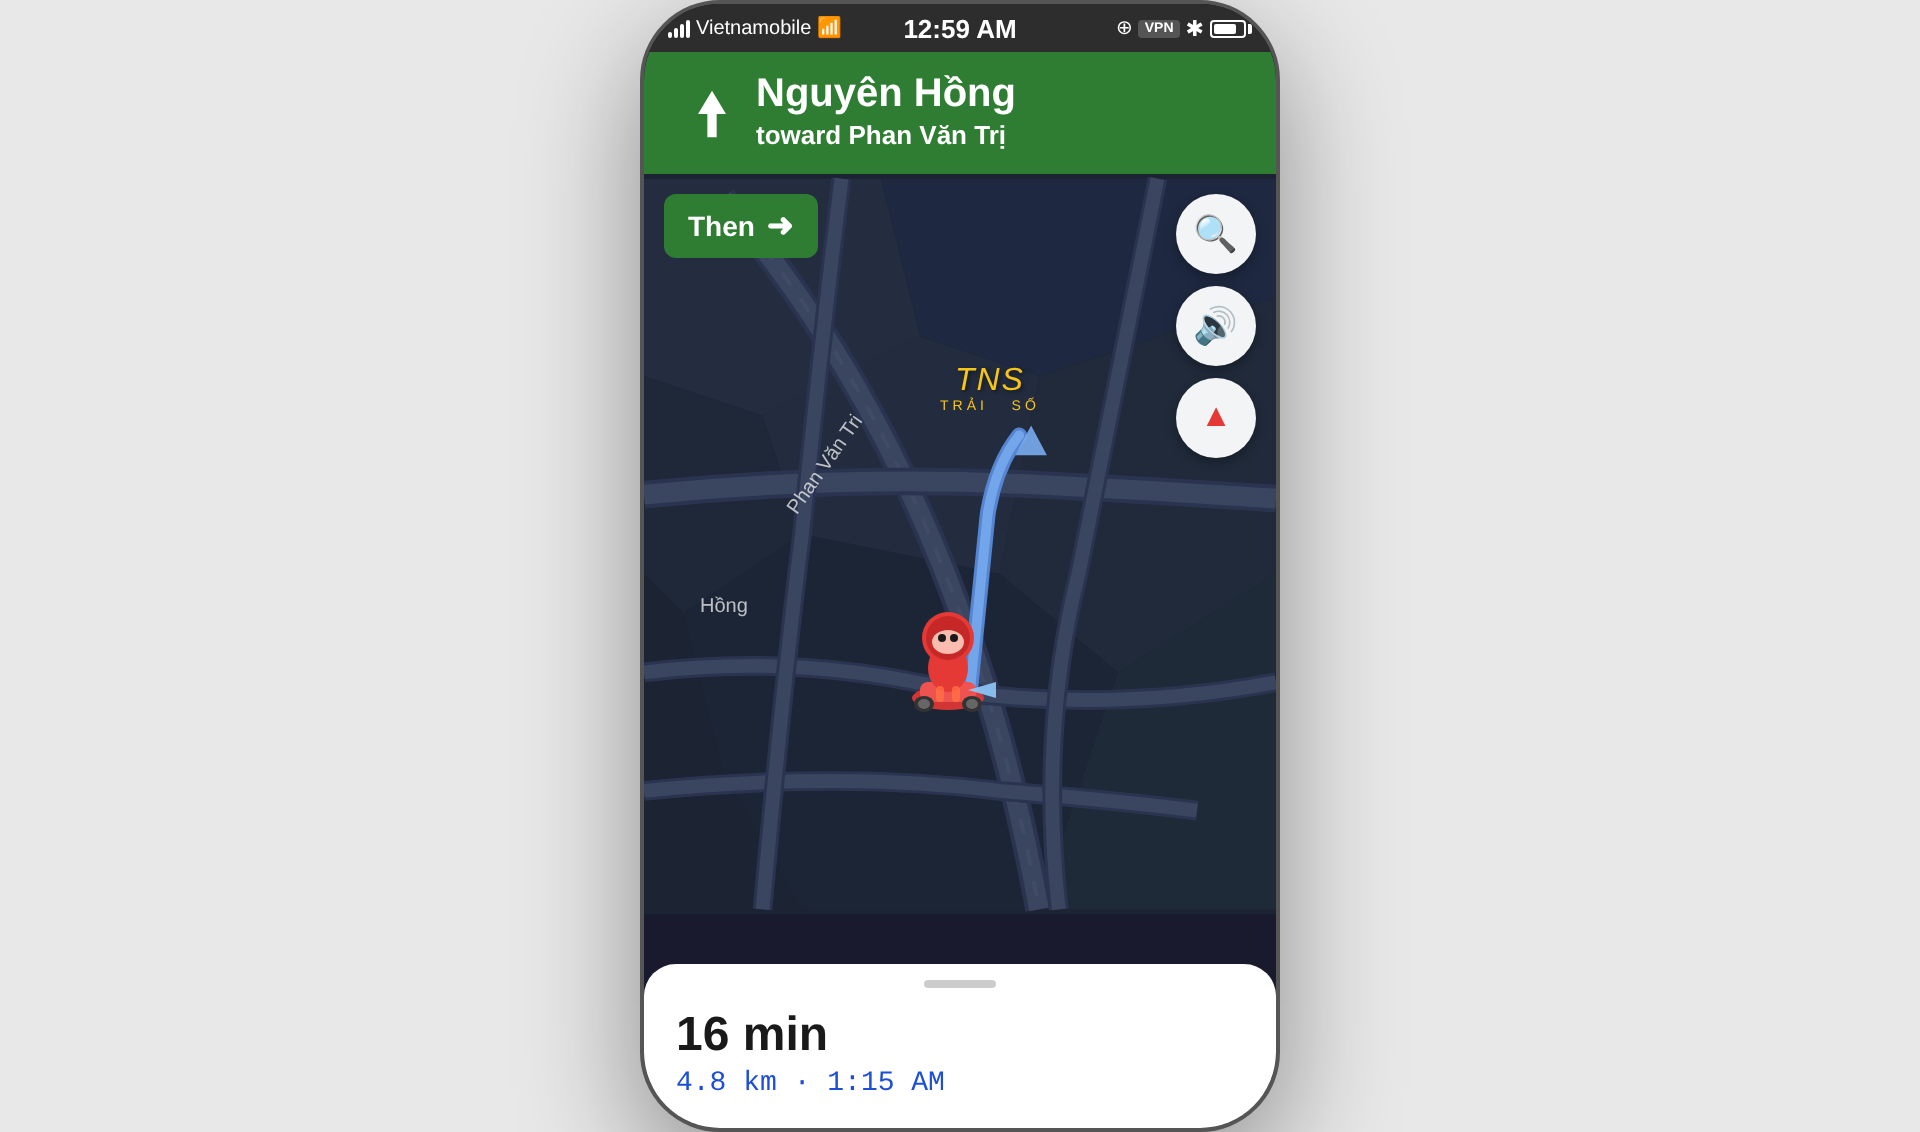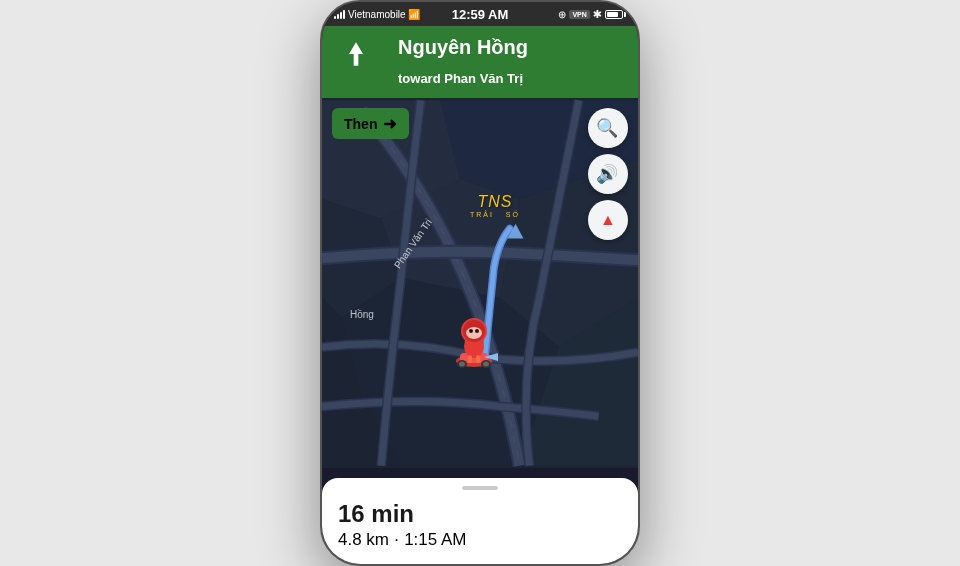--- a/index.html
+++ b/index.html
@@ -77,43 +77,43 @@
     .battery-tip {
       width: 2px;
       height: 5px;
       background: #fff;
       border-radius: 0 1px 1px 0;
     }
     .nav-header {
       background: #2e7d32;
       padding: 10px 16px 12px;
       display: flex;
-      align-items: flex-start;
-      gap: 24px;
+      align-items: flex-end;
+      gap: 4px;
     }
     .nav-arrow-up {
       width: 36px;
       height: 36px;
       display: flex;
       align-items: center;
       justify-content: center;
       flex-shrink: 0;
     }
     .nav-arrow-up svg { width: 28px; height: 28px; }
     .nav-text { flex: 1; }
     .nav-street {
       font-size: 20px;
       font-weight: 700;
       color: #fff;
       line-height: 1.1;
     }
     .nav-toward {
       font-size: 13px;
       color: rgba(255,255,255,0.85);
-      margin-top: 13px;
+      margin-top: 2px;
     }
     .nav-toward span {
       font-weight: 700;
       color: #fff;
     }
     .map-area {
       position: relative;
       width: 100%;
       height: 370px;
       overflow: hidden;
@@ -130,21 +130,21 @@
       position: absolute;
       inset: 0;
       width: 100%;
       height: 100%;
     }
     .then-badge {
       position: absolute;
       top: 10px;
       left: 10px;
       background: #2e7d32;
-      color: #000000;
+      color: #ffffff;
       font-size: 14px;
       font-weight: 600;
       padding: 6px 12px;
       border-radius: 6px;
       display: flex;
       align-items: center;
       gap: 6px;
       z-index: 5;
     }
     .map-controls {
@@ -236,23 +236,24 @@
       align-items: flex-end;
       justify-content: space-between;
     }
     .eta-info { flex: 1; }
     .eta-time {
       font-size: 24px;
       font-weight: 700;
       color: #1a1a1a;
     }
     .eta-details {
-      font-size: 17px;
-      color: #000000;
+      font-size: 14px;
+      color: #1d4ed8;
       margin-top: 2px;
+      font-family: Liberation Mono, monospace;
     }
     .bottom-actions {
       display: flex;
       align-items: center;
       gap: 10px;
     }
     .route-icon {
       width: 32px;
       height: 32px;
       display: flex;

